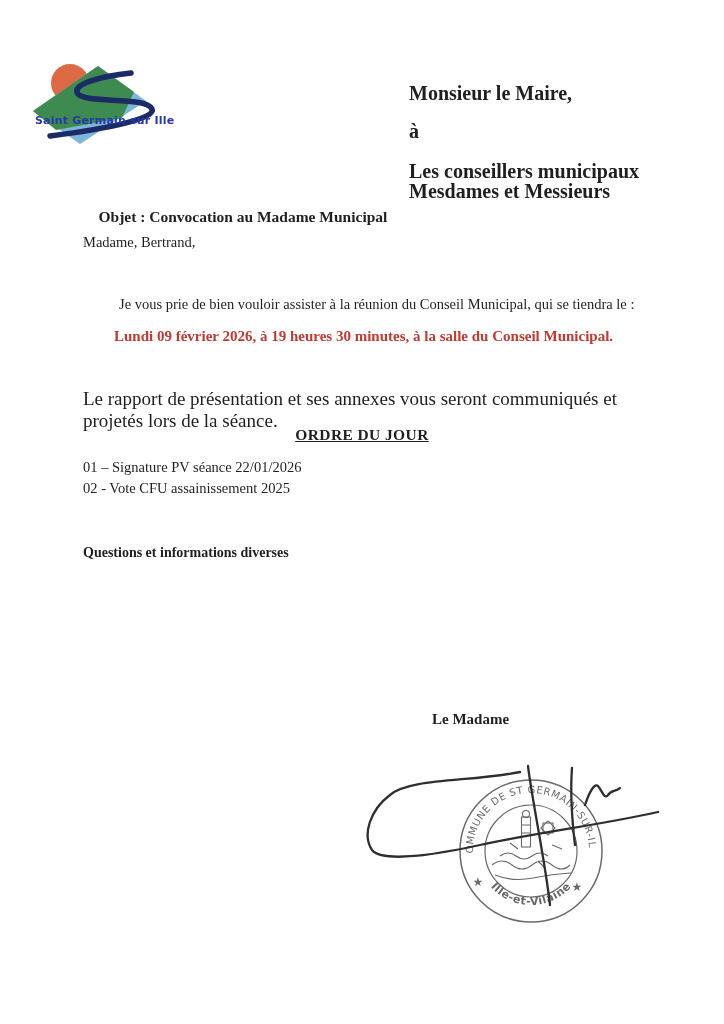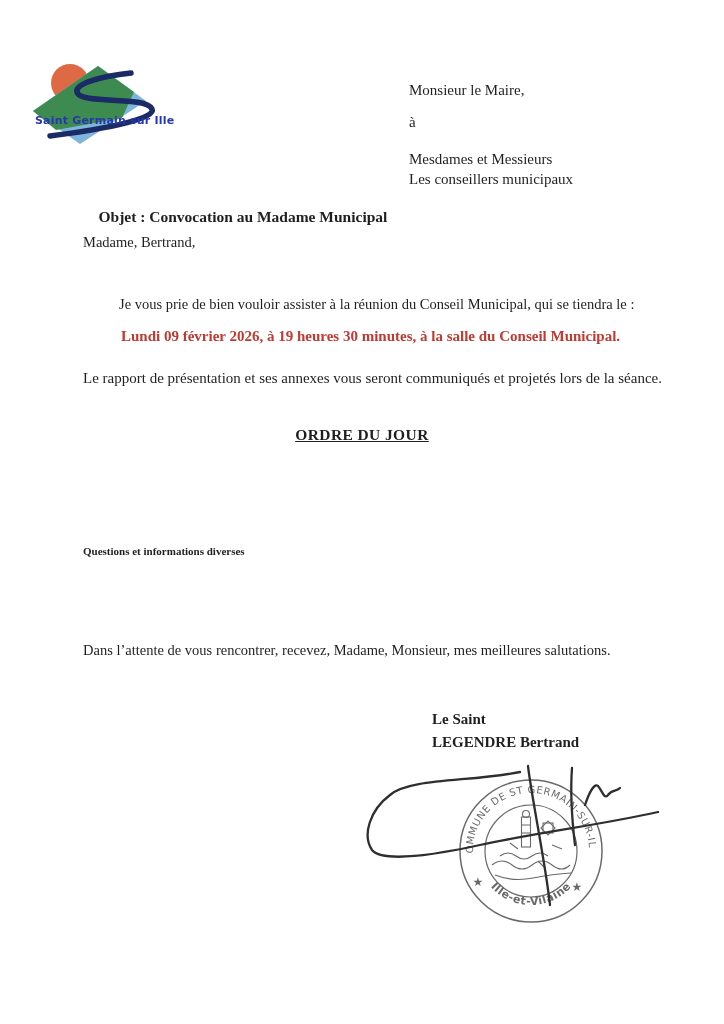--- a/index.html
+++ b/index.html
@@ -2,34 +2,34 @@
 <html><head>
 <meta charset="utf-8">
 <style>
   html,body{margin:0;padding:0;background:#ffffff;}
   #page{
     position:relative;width:724px;height:1024px;background:#ffffff;overflow:hidden;
     font-family:"Liberation Serif","DejaVu Serif",serif;color:#1f1f1f;
   }
   .abs{position:absolute;}
   
-  .recipient{left:409px;top:82px;font-weight:normal;font-size:15px;}
+  .recipient{left:409px;top:82px;font-weight:bold;font-size:20px;}
   .recipient .gap1{margin-top:15px;}
   .recipient .gap2{margin-top:18px;line-height:20px;}
   
   .subject{left:83px;top:190px;font-size:15.5px;font-weight:bold;white-space:pre-wrap;}
   .subject .label{}
   .salutation{left:83px;top:234px;font-size:14.5px;}
   .intro{left:83px;top:296px;font-size:14.5px;width:560px;margin-left:36px;}
-  .meeting{left:114px;top:328px;font-size:15px;font-weight:bold;margin-left:7px;}
-  .note{left:83px;top:370px;font-size:15px;width:580px;}
+  .meeting{left:114px;top:328px;font-size:15px;font-weight:bold;}
+  .note{left:83px;top:388px;font-size:19px;width:580px;}
   .agenda-title{left:0;top:426px;width:724px;text-align:center;font-size:15.5px;font-weight:bold;letter-spacing:.4px;}
   .agenda-title span{text-decoration:underline;}
   .agenda-items{left:83px;top:457px;font-size:14.5px;line-height:20.5px;}
-  .questions{left:83px;top:545px;font-size:11px;font-weight:bold;}
+  .questions{left:83px;top:545px;font-size:14px;font-weight:bold;}
   .closing{left:83px;top:642px;font-size:14.5px;width:580px;}
   .sig-block{left:432px;top:708px;font-size:14.5px;line-height:23px;}
   .sig-block .bold{font-weight:bold;font-size:15px;}
   .stamp-sig{left:340px;top:753px;}
 </style>
 </head>
 <body>
 
 <div id="page">
 
@@ -38,48 +38,50 @@
     <polygon points="70,10 118,45 52,88 5,55" fill="#7eb5da"></polygon>
     <polygon points="70,10 106,36 94,62 28,74 5,55" fill="#3e8b52"></polygon>
     <path d="M 103,17 C 75,20 42,28 50,38 C 58,48 118,40 124,53 C 128,62 85,72 22,80" fill="none" stroke="#1b2b66" stroke-width="5.5" stroke-linecap="round"></path>
     <text x="7" y="68" font-family="DejaVu Sans, sans-serif" font-size="11" font-weight="600" letter-spacing="0.2" fill="#2737ad">Saint Germain sur Ille</text>
   </svg>
 
   <div class="abs recipient">
     <div>Monsieur le Maire,</div>
     <div class="gap1">à</div>
     <div class="gap2">
+      <div>Les conseillers municipaux</div>
       <div>Mesdames et Messieurs</div>
-      <div>Les conseillers municipaux</div>
     </div>
   </div>
 
   <div class="abs subject">
     <span class="label">Objet</span><span> : Convocation au Madame Municipal</span>
   </div>
 
   <div class="abs salutation">Madame, Bertrand,</div>
 
   <div class="abs intro">Je vous prie de bien vouloir assister à la réunion du Conseil Municipal, qui se tiendra le :</div>
 
   <div class="abs meeting" style="color:#c13a31;">Lundi 09 février 2026, à 19 heures 30 minutes, à la salle du Conseil Municipal.</div>
 
   <div class="abs note">Le rapport de présentation et ses annexes vous seront communiqués et projetés lors de la séance.</div>
 
   <div class="abs agenda-title">
     <span>ORDRE DU JOUR</span>
   </div>
+  <div class="abs agenda-items">
+    <div>01 – Signature PV séance 22/01/2026</div>
+    <div>02 - Vote CFU assainissement 2025</div>
+  </div>
 
   <div class="abs questions">Questions et informations diverses</div>
 
-  <div class="abs closing">Dans l’attente de vous rencontrer, recevez, Madame, Monsieur, mes meilleures salutations.</div>
 
   <div class="abs sig-block">
-    <div class="bold">Le Saint</div>
-    <div class="bold">LEGENDRE Bertrand</div>
+    <div class="bold">Le Madame</div>
   </div>
 
   <svg class="abs stamp-sig" width="360" height="220" viewBox="0 0 360 220">
     <defs>
       <path id="arcTop" d="M 133 98 A 58 58 0 1 1 249 98" fill="none"></path>
       <path id="arcBottom" d="M 137 98 A 54 54 0 0 0 245 98" fill="none"></path>
     </defs>
 
     <g stroke="#4f4f4f" fill="none" opacity="0.85">
       <circle cx="191" cy="98" r="71" stroke-width="1.5"></circle>

